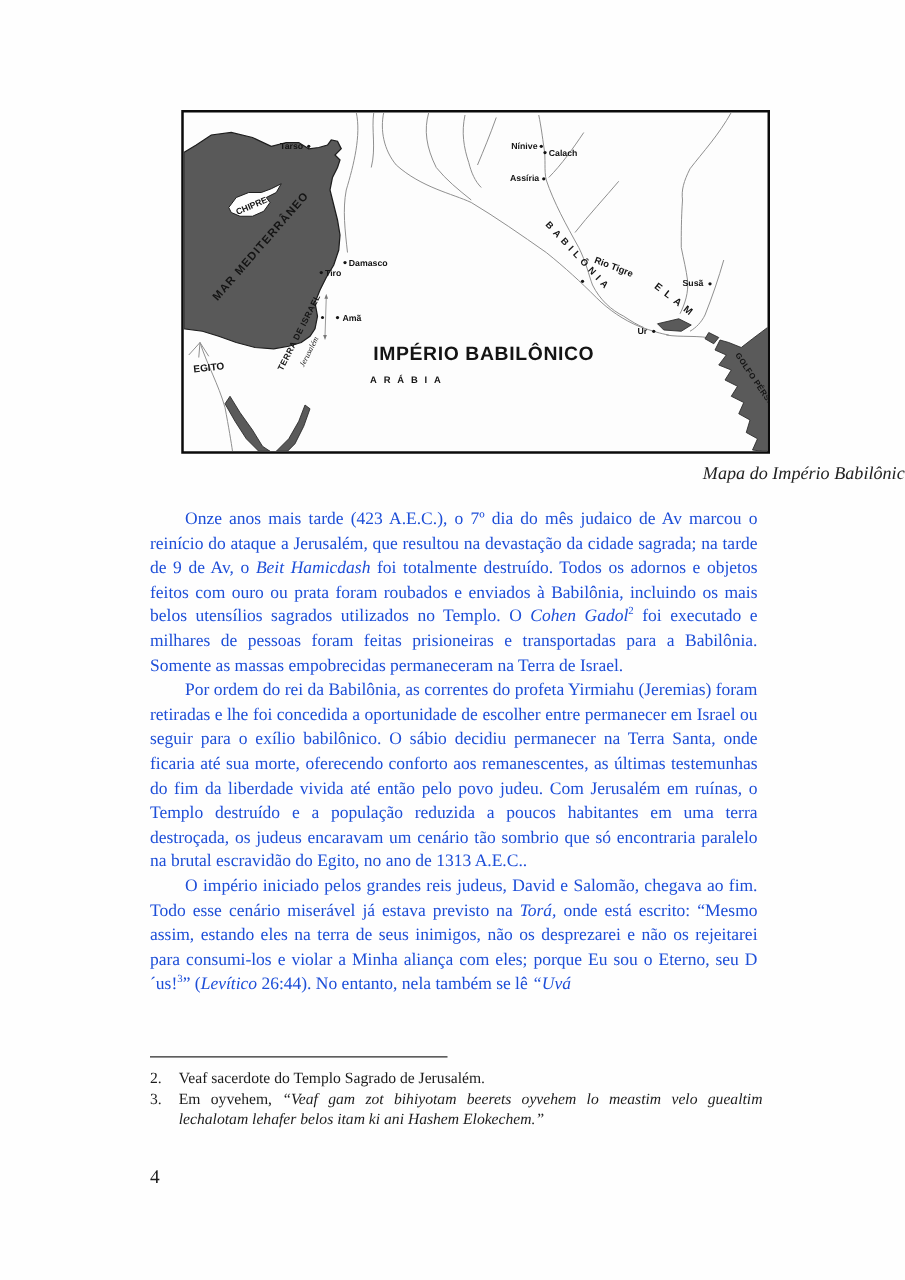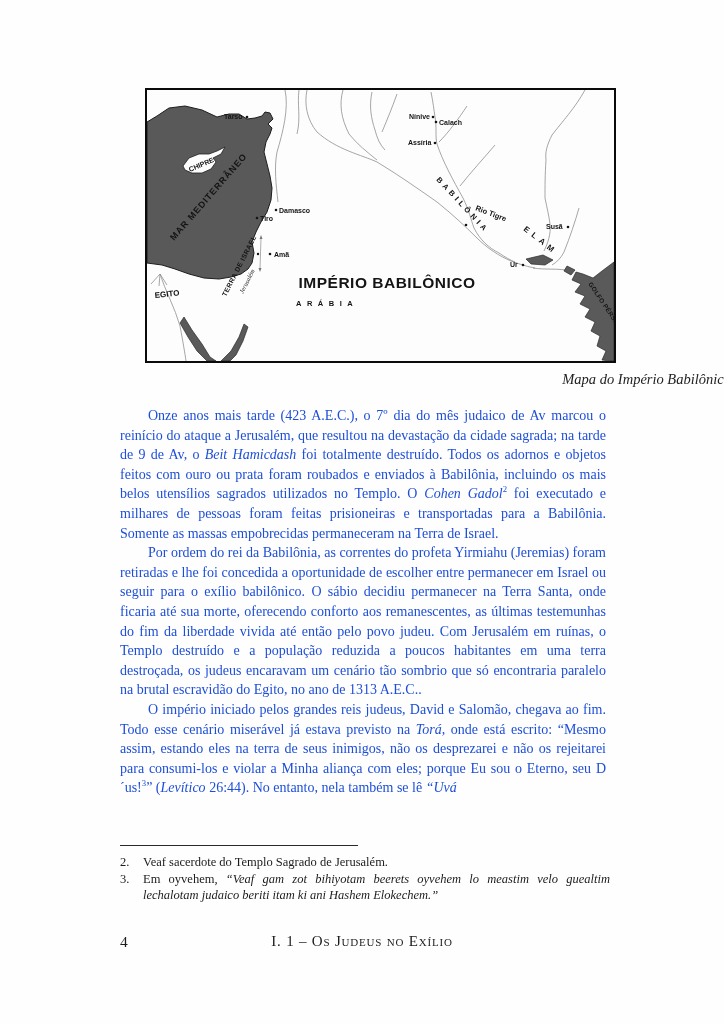--- a/index.html
+++ b/index.html
@@ -141,20 +141,19 @@
   </div>
 
   <div class="footnotes">
     <div class="fn-rule"></div>
     <div class="fn">
       <span class="fn-num">2.</span>
       <span class="fn-text"><span>Veaf sacerdote do Templo Sagrado de Jerusalém.</span></span>
     </div>
     <div class="fn">
       <span class="fn-num">3.</span>
-      <span class="fn-text"><span>Em oyvehem, </span><span class="it">“Veaf gam zot bihiyotam beerets oyvehem lo meastim velo guealtim lechalotam judaico beriti itam ki ani Hashem Elokechem.”</span></span>
+      <span class="fn-text"><span>Em oyvehem, </span><span class="it">“Veaf gam zot bihiyotam beerets oyvehem lo meastim velo guealtim lechalotam lehafer belos itam ki ani Hashem Elokechem.”</span></span>
     </div>
   </div>
 
   <div class="footer-pagenum">4</div>
-  <div class="footer-title">I. 1 – Os Judeus no Exílio</div>
 
 </div>
 
 </body></html>

